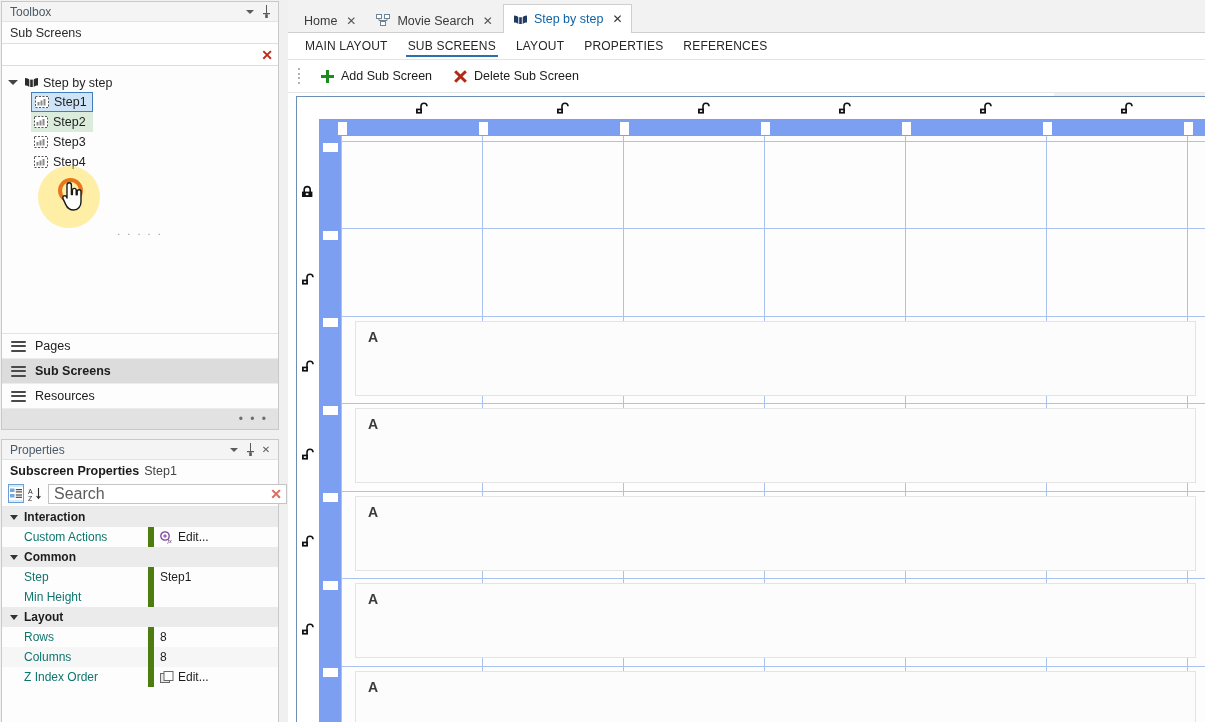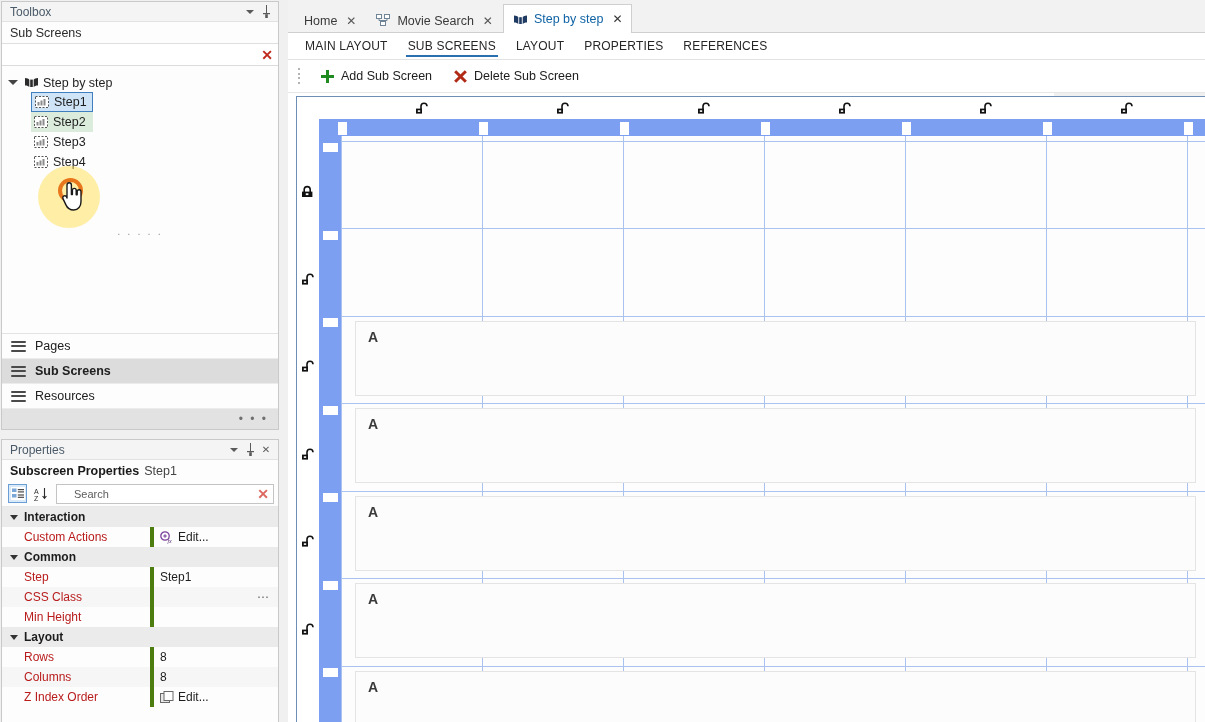--- a/index.html
+++ b/index.html
@@ -126,37 +126,36 @@
   .pt-icon {
     width: 19px; height:19px; display:flex;align-items:center;justify-content:center;
   }
   .pt-icon.boxed { border:1px solid #6a9ed4; background:#dbeaf8; }
   .prop-search-wrap {
     flex:1 1 auto; height: 20px; border:1px solid #c4c4c4; background:#fff;
     display:flex; align-items:center; margin-left:2px;
   }
   .prop-search {
     flex:1 1 auto; border:none;outline:none;background:transparent;height:18px;
-    padding:0 5px; font-size:11px; color:#555;
+    padding:0 5px; font-size:16px; color:#555;
     font-family:"Liberation Sans", sans-serif;
-    margin-left:12px;
   }
   .prop-search::placeholder { color:#5c5c5c; }
   .prop-search-clear { width:20px;text-align:center;color:#dd6a60;font-size:14px;font-weight:bold;}
 
   .prop-grid { flex:1 1 auto; overflow:hidden; border-top:1px solid #e9e9e9; }
   .prop-cat {
     height: 20px; display:flex; align-items:center; gap:6px;
     padding-left: 8px; background:#ebebeb; font-weight:bold; font-size:12px; color:#1d1d1d;
   }
   .cat-tri { width:0;height:0;border-left:4px solid transparent;border-right:4px solid transparent;border-top:5px solid #333; }
   .prop-row { height: 20px; display:flex; align-items:center; font-size:12px; }
   .prop-row.alt { background:#f6f6f6; }
-  .prop-name { width: 152px; padding-left: 22px; color:#b91c1c; flex:0 0 152px;
-               border-right:4px solid #4d7c0f; height:100%; display:flex;align-items:center;}
+  .prop-name { width: 152px; padding-left: 22px; color:#0f766e; flex:0 0 152px;
+               border-right:6px solid #4d7c0f; height:100%; display:flex;align-items:center;}
   .prop-val { flex:1 1 auto; padding-left:6px; color:#1d1d1d; display:flex;align-items:center;gap:4px;
               height:100%; position:relative;}
   .prop-val .ellipsis { position:absolute; right:8px; color:#666; letter-spacing:1px;}
   .fx-icon { width:14px;height:13px;display:inline-block;}
 
   
   #main-area {
     position:absolute; left: 288px; top: 0; width: 766px; height: 722px;
     background:#ffffff;
   }
@@ -463,27 +462,20 @@
         <div class="prop-cat">
           <span class="cat-tri"></span>
           <span>Common</span>
         </div>
         <div class="prop-row">
           <span class="prop-name">Step</span>
           <span class="prop-val">
             <span>Step1</span>
           </span>
         </div>
-        <div class="prop-row alt">
-          <span class="prop-name">CSS Class</span>
-          <span class="prop-val">
-            <span></span>
-            <span class="ellipsis">⋯</span>
-          </span>
-        </div>
         <div class="prop-row">
           <span class="prop-name">Min Height</span>
           <span class="prop-val">
             <span></span>
           </span>
         </div>
 
         <div class="prop-cat">
           <span class="cat-tri"></span>
           <span>Layout</span>

